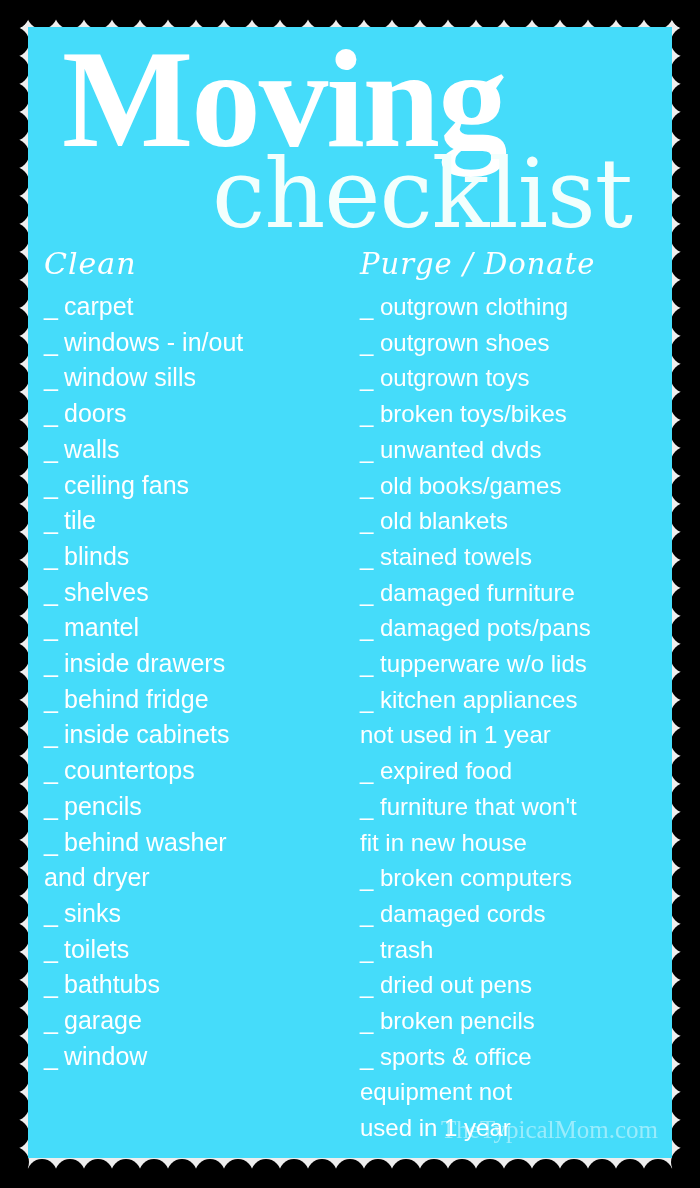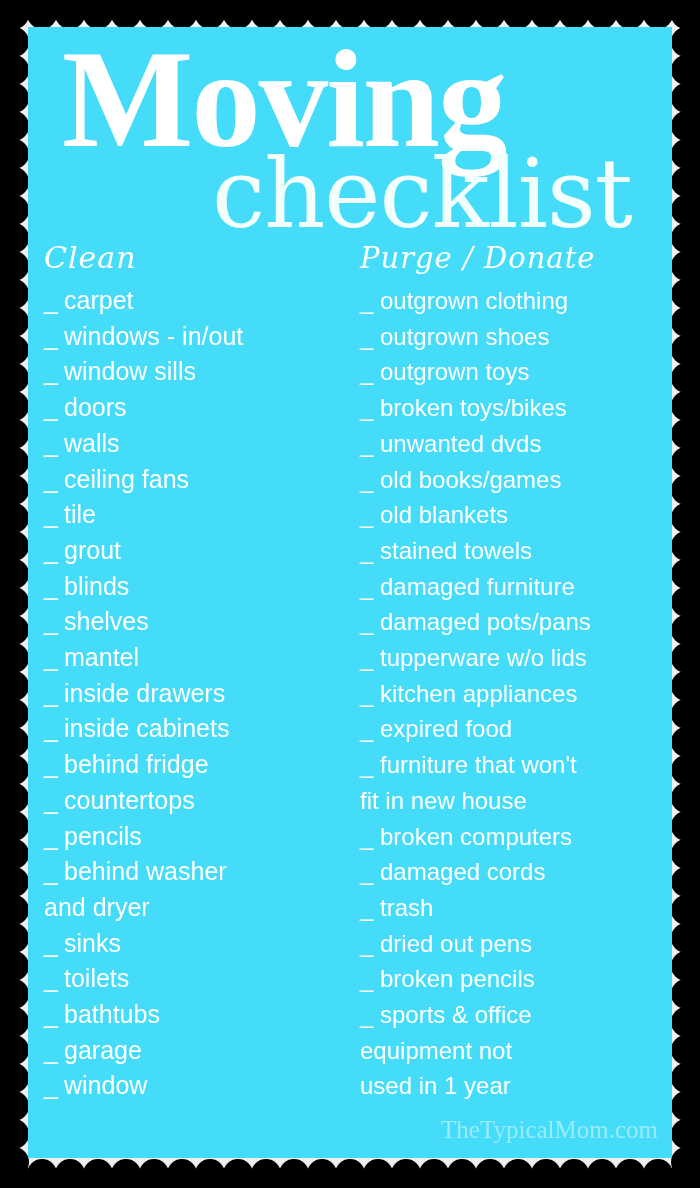--- a/index.html
+++ b/index.html
@@ -42,21 +42,21 @@
     font-family:"DejaVu Serif", serif;
     font-weight:400;
     font-size:95px;
     line-height:95px;
     letter-spacing:-1px;
     color:#f2fffd;
     white-space:nowrap;
   }
 
   
-  .col{position:absolute;top:214px;}
+  .col{position:absolute;top:220px;}
   .col-left{left:16px;width:320px;}
   .col-right{left:332px;width:310px;}
 
   .col-head{
     font-family:"DejaVu Serif", serif;
     font-style:italic;
     font-weight:400;
     font-size:30px;
     line-height:34px;
     color:#ffffff;
@@ -240,27 +240,26 @@
     <div class="col col-left">
       <div class="col-head">Clean</div>
       <ul class="list" id="list-left">
           <li><span class="dash">_</span><span>carpet</span></li>
           <li><span class="dash">_</span><span>windows - in/out</span></li>
           <li><span class="dash">_</span><span>window sills</span></li>
           <li><span class="dash">_</span><span>doors</span></li>
           <li><span class="dash">_</span><span>walls</span></li>
           <li><span class="dash">_</span><span>ceiling fans</span></li>
           <li><span class="dash">_</span><span>tile</span></li>
-          <li><span class="dash">_</span><span>grout</span></li>
           <li><span class="dash">_</span><span>blinds</span></li>
           <li><span class="dash">_</span><span>shelves</span></li>
           <li><span class="dash">_</span><span>mantel</span></li>
           <li><span class="dash">_</span><span>inside drawers</span></li>
+          <li><span class="dash">_</span><span>behind fridge</span></li>
           <li><span class="dash">_</span><span>inside cabinets</span></li>
-          <li><span class="dash">_</span><span>behind fridge</span></li>
           <li><span class="dash">_</span><span>countertops</span></li>
           <li><span class="dash">_</span><span>pencils</span></li>
           <li><span class="dash">_</span><span>behind washer</span></li>
           <li class="cont"><span>and dryer</span></li>
           <li><span class="dash">_</span><span>sinks</span></li>
           <li><span class="dash">_</span><span>toilets</span></li>
           <li><span class="dash">_</span><span>bathtubs</span></li>
           <li><span class="dash">_</span><span>garage</span></li>
           <li><span class="dash">_</span><span>window</span></li>
         </ul>
@@ -274,20 +273,21 @@
           <li><span class="dash">_</span><span>outgrown toys</span></li>
           <li><span class="dash">_</span><span>broken toys/bikes</span></li>
           <li><span class="dash">_</span><span>unwanted dvds</span></li>
           <li><span class="dash">_</span><span>old books/games</span></li>
           <li><span class="dash">_</span><span>old blankets</span></li>
           <li><span class="dash">_</span><span>stained towels</span></li>
           <li><span class="dash">_</span><span>damaged furniture</span></li>
           <li><span class="dash">_</span><span>damaged pots/pans</span></li>
           <li><span class="dash">_</span><span>tupperware w/o lids</span></li>
           <li><span class="dash">_</span><span>kitchen appliances</span></li>
+          <li class="cont"><span>not used in 1 year</span></li>
           <li><span class="dash">_</span><span>expired food</span></li>
           <li><span class="dash">_</span><span>furniture that won't</span></li>
           <li class="cont"><span>fit in new house</span></li>
           <li><span class="dash">_</span><span>broken computers</span></li>
           <li><span class="dash">_</span><span>damaged cords</span></li>
           <li><span class="dash">_</span><span>trash</span></li>
           <li><span class="dash">_</span><span>dried out pens</span></li>
           <li><span class="dash">_</span><span>broken pencils</span></li>
           <li><span class="dash">_</span><span>sports &amp; office</span></li>
           <li class="cont"><span>equipment not</span></li>

